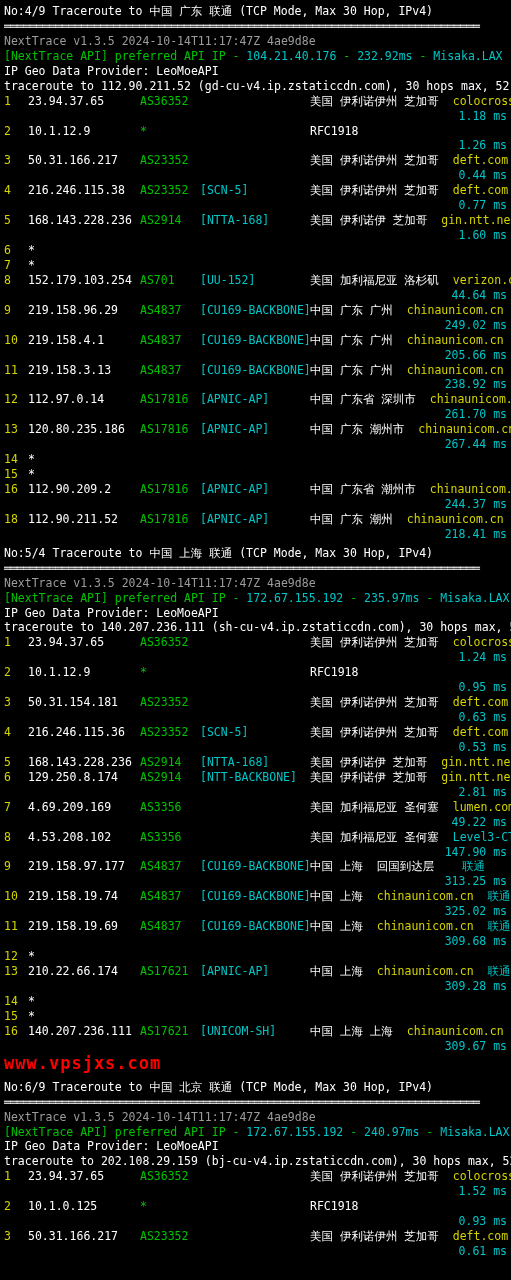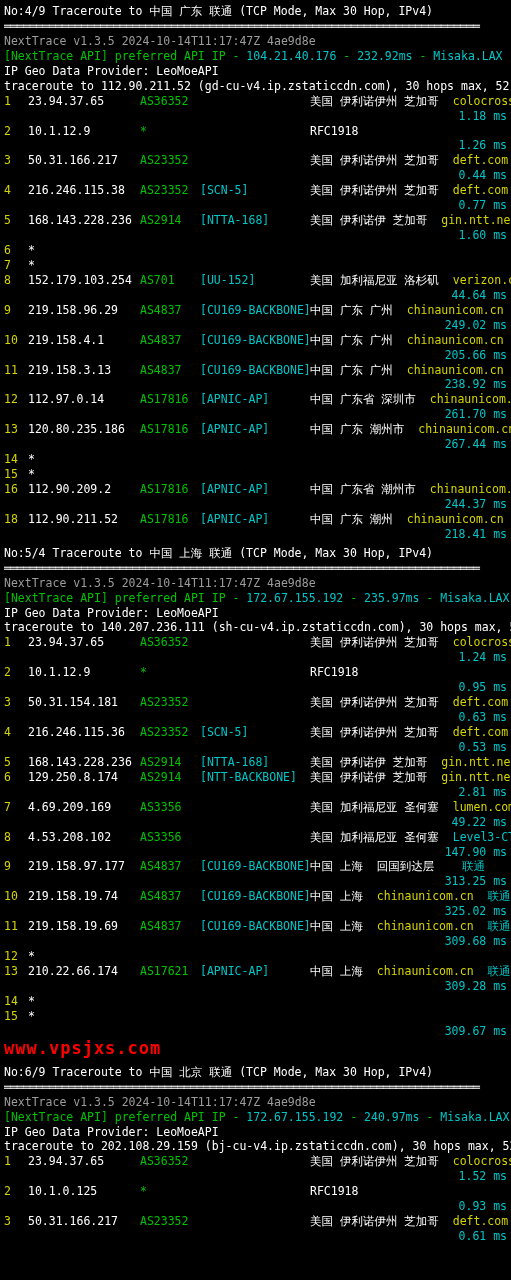--- a/index.html
+++ b/index.html
@@ -98,20 +98,21 @@
       <div class="col-rt">313.25 ms</div>
       <div class="hop-row"><span class="col-n">10</span><span class="col-ip">219.158.19.74</span><span class="col-asn">AS4837</span><span class="col-tag">[CU169-BACKBONE]</span><span class="c-white">中国 上海  </span><span class="c-yellow">chinaunicom.cn</span><span class="c-teal">  联通</span></div>
       <div class="col-rt">325.02 ms</div>
       <div class="hop-row"><span class="col-n">11</span><span class="col-ip">219.158.19.69</span><span class="col-asn">AS4837</span><span class="col-tag">[CU169-BACKBONE]</span><span class="c-white">中国 上海  </span><span class="c-yellow">chinaunicom.cn</span><span class="c-teal">  联通</span></div>
       <div class="col-rt">309.68 ms</div>
       <div class="hop-row"><span class="col-n">12</span><span class="c-white">*</span></div>
       <div class="hop-row"><span class="col-n">13</span><span class="col-ip">210.22.66.174</span><span class="col-asn">AS17621</span><span class="col-tag">[APNIC-AP]</span><span class="c-white">中国 上海  </span><span class="c-yellow">chinaunicom.cn</span><span class="c-teal">  联通</span></div>
       <div class="col-rt">309.28 ms</div>
       <div class="hop-row"><span class="col-n">14</span><span class="c-white">*</span></div>
       <div class="hop-row"><span class="col-n">15</span><span class="c-white">*</span></div>
+      <div class="hop-row"><span class="col-n">16</span><span class="col-ip">140.207.236.111</span><span class="col-asn">AS17621</span><span class="col-tag">[UNICOM-SH]</span><span class="c-white">中国 上海 上海  </span><span class="c-yellow">chinaunicom.cn</span></div>
       <div class="col-rt">309.67 ms</div>
       <div class="line"><span class="c-water">www.vpsjxs.com</span></div>
     </div>
     <div class="block">
       <div class="line c-white">No:6/9 Traceroute to 中国 北京 联通 (TCP Mode, Max 30 Hop, IPv4)</div>
       <div class="hr">══════════════════════════════════════════════════════════════════════════</div>
       <div class="line c-gray">NextTrace v1.3.5 2024-10-14T11:17:47Z 4ae9d8e</div>
       <div class="line"><span class="c-green">[NextTrace API] preferred API IP - </span><span class="c-teal">172.67.155.192</span><span class="c-green"> - </span><span class="c-teal">240.97ms</span><span class="c-green"> - </span><span class="c-teal">Misaka.LAX</span></div>
       <div class="line c-white">IP Geo Data Provider: LeoMoeAPI</div>
       <div class="line c-white">traceroute to 202.108.29.159 (bj-cu-v4.ip.zstaticcdn.com), 30 hops max, 52 bytes payload</div>

